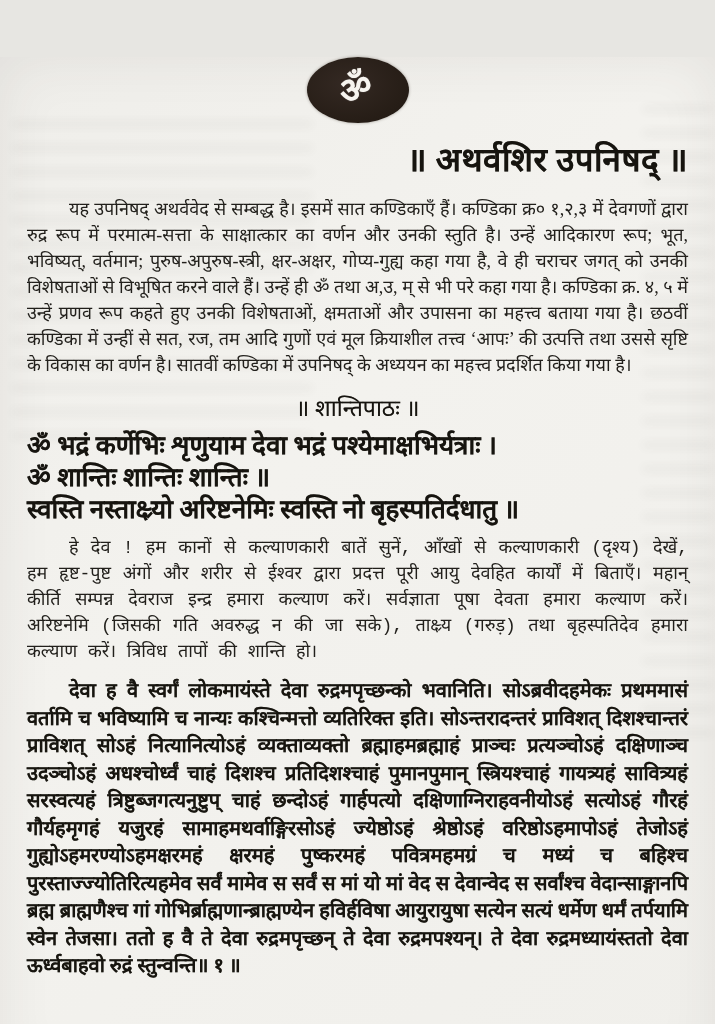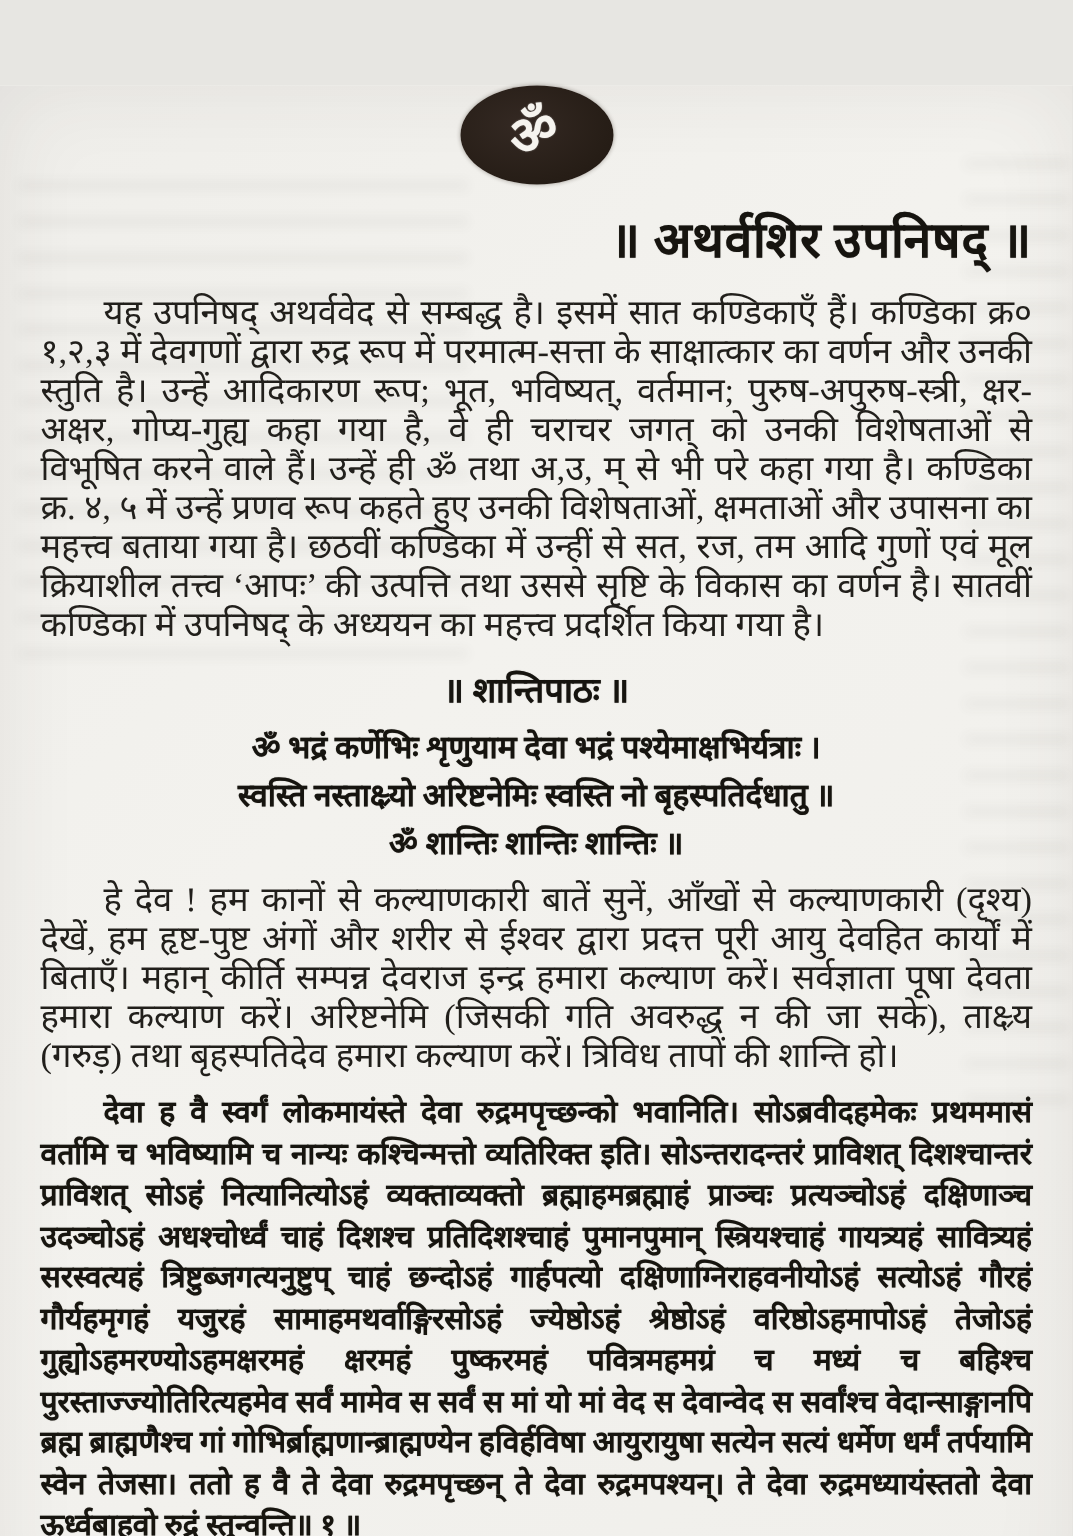--- a/index.html
+++ b/index.html
@@ -58,45 +58,45 @@
     margin: 13px 0 0 0;
     text-align: right;
     font-size: 33px;
     font-weight: bold;
     letter-spacing: 0.5px;
     color: #16140f;
     text-shadow: 0 0 0.5px rgba(20,15,10,0.55);
   }
   .intro, .translation {
     margin: 15px 0 0 0;
-    font-size: 23px;
+    font-size: 18px;
     line-height: 26px;
     text-align: justify;
     text-indent: 42px;
     color: #211f1b;
   }
   .shanti-heading {
     margin: 13px 0 0 0;
     text-align: center;
     font-size: 23px;
-    font-weight: bold;
+    font-weight: normal;
     color: #16140f;
     text-shadow: 0 0 0.5px rgba(20,15,10,0.5);
   }
   .verse-block {
     margin: 7px 0 0 0;
-    text-align: center;
     font-weight: bold;
-    font-size: 21px;
+    font-size: 26px;
     line-height: 32px;
     color: #16140f;
     text-shadow: 0 0 0.5px rgba(20,15,10,0.5);
   }
   .translation {
     margin-top: 9px;
+    font-family: Liberation Mono, monospace;
   }
   .kandika {
     margin: 12px 0 0 0;
     font-size: 20px;
     font-weight: bold;
     line-height: 27.5px;
     text-align: justify;
     text-indent: 42px;
     color: #17150f;
     text-shadow: 0 0 0.5px rgba(20,15,10,0.5);
@@ -115,21 +115,21 @@
   </div>
 
   <h1 class="doc-title">॥ अथर्वशिर उपनिषद् ॥</h1>
 
   <p class="intro">यह उपनिषद् अथर्ववेद से सम्बद्ध है। इसमें सात कण्डिकाएँ हैं। कण्डिका क्र० १,२,३ में देवगणों द्वारा रुद्र रूप में परमात्म-सत्ता के साक्षात्कार का वर्णन और उनकी स्तुति है। उन्हें आदिकारण रूप; भूत, भविष्यत्, वर्तमान; पुरुष-अपुरुष-स्त्री, क्षर-अक्षर, गोप्य-गुह्य कहा गया है, वे ही चराचर जगत् को उनकी विशेषताओं से विभूषित करने वाले हैं। उन्हें ही ॐ तथा अ,उ, म् से भी परे कहा गया है। कण्डिका क्र. ४, ५ में उन्हें प्रणव रूप कहते हुए उनकी विशेषताओं, क्षमताओं और उपासना का महत्त्व बताया गया है। छठवीं कण्डिका में उन्हीं से सत, रज, तम आदि गुणों एवं मूल क्रियाशील तत्त्व ‘आपः’ की उत्पत्ति तथा उससे सृष्टि के विकास का वर्णन है। सातवीं कण्डिका में उपनिषद् के अध्ययन का महत्त्व प्रदर्शित किया गया है।</p>
 
   <h2 class="shanti-heading">॥ शान्तिपाठः ॥</h2>
 
   <div class="verse-block">
     <div>ॐ भद्रं कर्णेभिः शृणुयाम देवा भद्रं पश्येमाक्षभिर्यत्राः ।</div>
+    <div>ॐ शान्तिः शान्तिः शान्तिः ॥</div>
     <div>स्वस्ति नस्ताक्ष्र्यो अरिष्टनेमिः स्वस्ति नो बृहस्पतिर्दधातु ॥</div>
-    <div>ॐ शान्तिः शान्तिः शान्तिः ॥</div>
   </div>
 
   <p class="translation">हे देव ! हम कानों से कल्याणकारी बातें सुनें, आँखों से कल्याणकारी (दृश्य) देखें, हम हृष्ट-पुष्ट अंगों और शरीर से ईश्वर द्वारा प्रदत्त पूरी आयु देवहित कार्यों में बिताएँ। महान् कीर्ति सम्पन्न देवराज इन्द्र हमारा कल्याण करें। सर्वज्ञाता पूषा देवता हमारा कल्याण करें। अरिष्टनेमि (जिसकी गति अवरुद्ध न की जा सके), ताक्ष्र्य (गरुड़) तथा बृहस्पतिदेव हमारा कल्याण करें। त्रिविध तापों की शान्ति हो।</p>
 
   <p class="kandika">देवा ह वै स्वर्गं लोकमायंस्ते देवा रुद्रमपृच्छन्को भवानिति। सोऽब्रवीदहमेकः प्रथममासं वर्तामि च भविष्यामि च नान्यः कश्चिन्मत्तो व्यतिरिक्त इति। सोऽन्तरादन्तरं प्राविशत् दिशश्चान्तरं प्राविशत् सोऽहं नित्यानित्योऽहं व्यक्ताव्यक्तो ब्रह्माहमब्रह्माहं प्राञ्चः प्रत्यञ्चोऽहं दक्षिणाञ्च उदञ्चोऽहं अधश्चोर्ध्वं चाहं दिशश्च प्रतिदिशश्चाहं पुमानपुमान् स्त्रियश्चाहं गायत्र्यहं सावित्र्यहं सरस्वत्यहं त्रिष्टुब्जगत्यनुष्टुप् चाहं छन्दोऽहं गार्हपत्यो दक्षिणाग्निराहवनीयोऽहं सत्योऽहं गौरहं गौर्यहमृगहं यजुरहं सामाहमथर्वाङ्गिरसोऽहं ज्येष्ठोऽहं श्रेष्ठोऽहं वरिष्ठोऽहमापोऽहं तेजोऽहं गुह्योऽहमरण्योऽहमक्षरमहं क्षरमहं पुष्करमहं पवित्रमहमग्रं च मध्यं च बहिश्च पुरस्ताज्ज्योतिरित्यहमेव सर्वं मामेव स सर्वं स मां यो मां वेद स देवान्वेद स सर्वांश्च वेदान्साङ्गानपि ब्रह्म ब्राह्मणैश्च गां गोभिर्ब्राह्मणान्ब्राह्मण्येन हविर्हविषा आयुरायुषा सत्येन सत्यं धर्मेण धर्मं तर्पयामि स्वेन तेजसा। ततो ह वै ते देवा रुद्रमपृच्छन् ते देवा रुद्रमपश्यन्। ते देवा रुद्रमध्यायंस्ततो देवा ऊर्ध्वबाहवो रुद्रं स्तुन्वन्ति॥ १ ॥</p>
 
 </div>
 
 </body></html>

